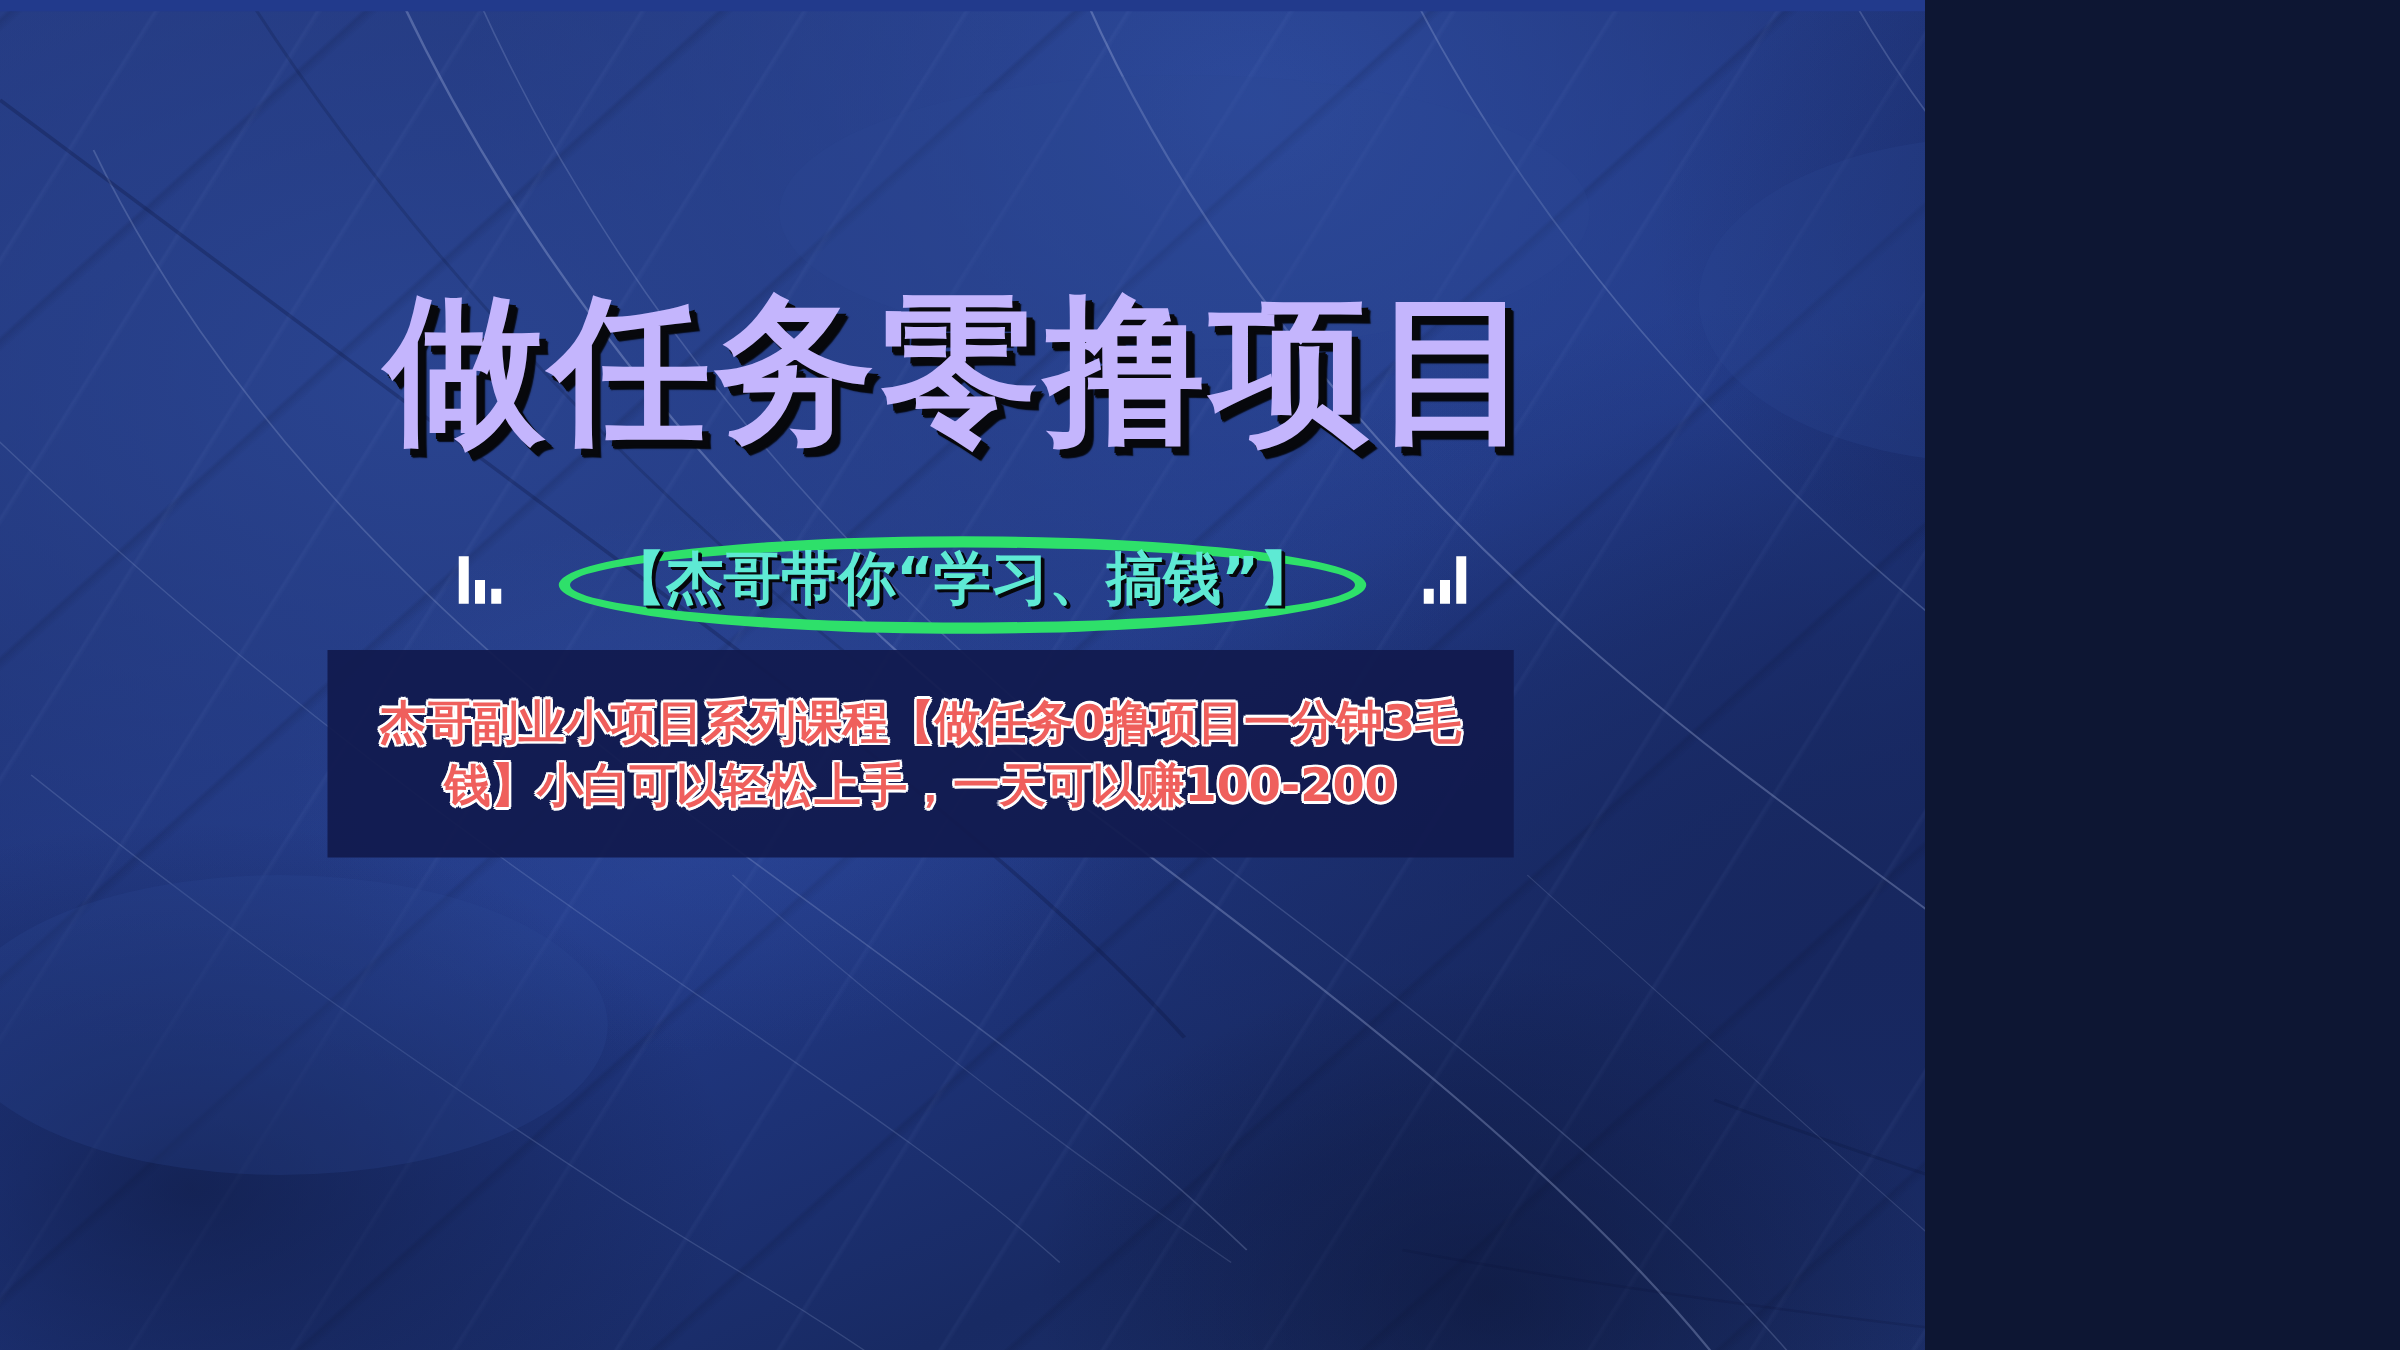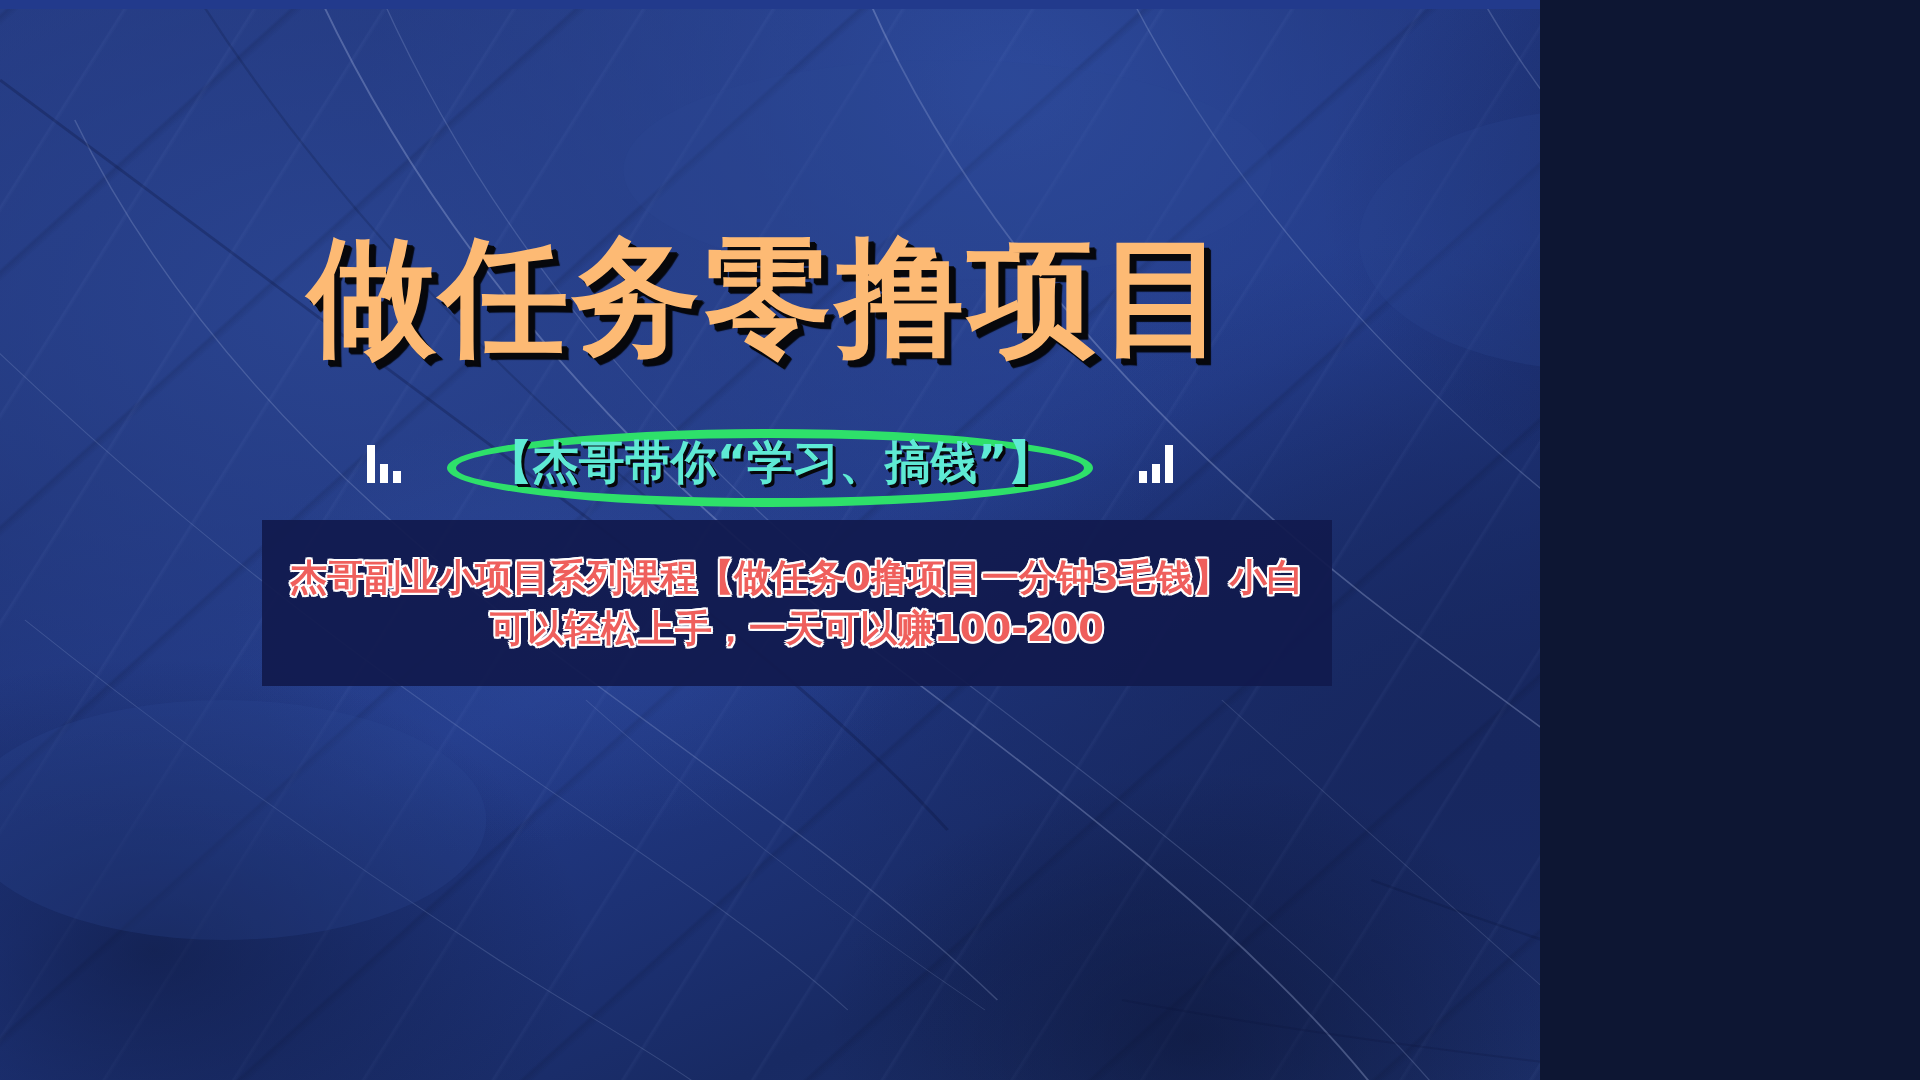--- a/index.html
+++ b/index.html
@@ -75,21 +75,21 @@
     position: absolute;
     top: 232px;
     left: 0;
     width: 1540px;
     text-align: center;
     font-family: "DejaVu Serif", "Liberation Serif", serif;
     font-weight: 700;
     font-size: 128px;
     line-height: 1;
     letter-spacing: 4px;
-    color: #fdba74;
+    color: #c4b5fd;
     text-shadow:
       5px 5px 0 #07080c,
       6px 6px 0 #07080c,
       7px 7px 1px rgba(0,0,0,0.85);
     white-space: nowrap;
   }
 
   
   .subtitle-row {
     position: absolute;
@@ -146,21 +146,21 @@
       2px 2px 0 #07080c,
       3px 3px 0 #07080c;
     white-space: nowrap;
   }
 
   
   .desc-panel {
     position: absolute;
     left: 262px;
     top: 520px;
-    width: 1070px;
+    width: 949px;
     height: 166px;
     background: rgba(17,26,77,0.93);
     display: flex;
     align-items: center;
     justify-content: center;
     padding: 0 18px;
     box-sizing: border-box;
   }
   .desc-text {
     font-family: "DejaVu Sans", "Liberation Sans", sans-serif;

